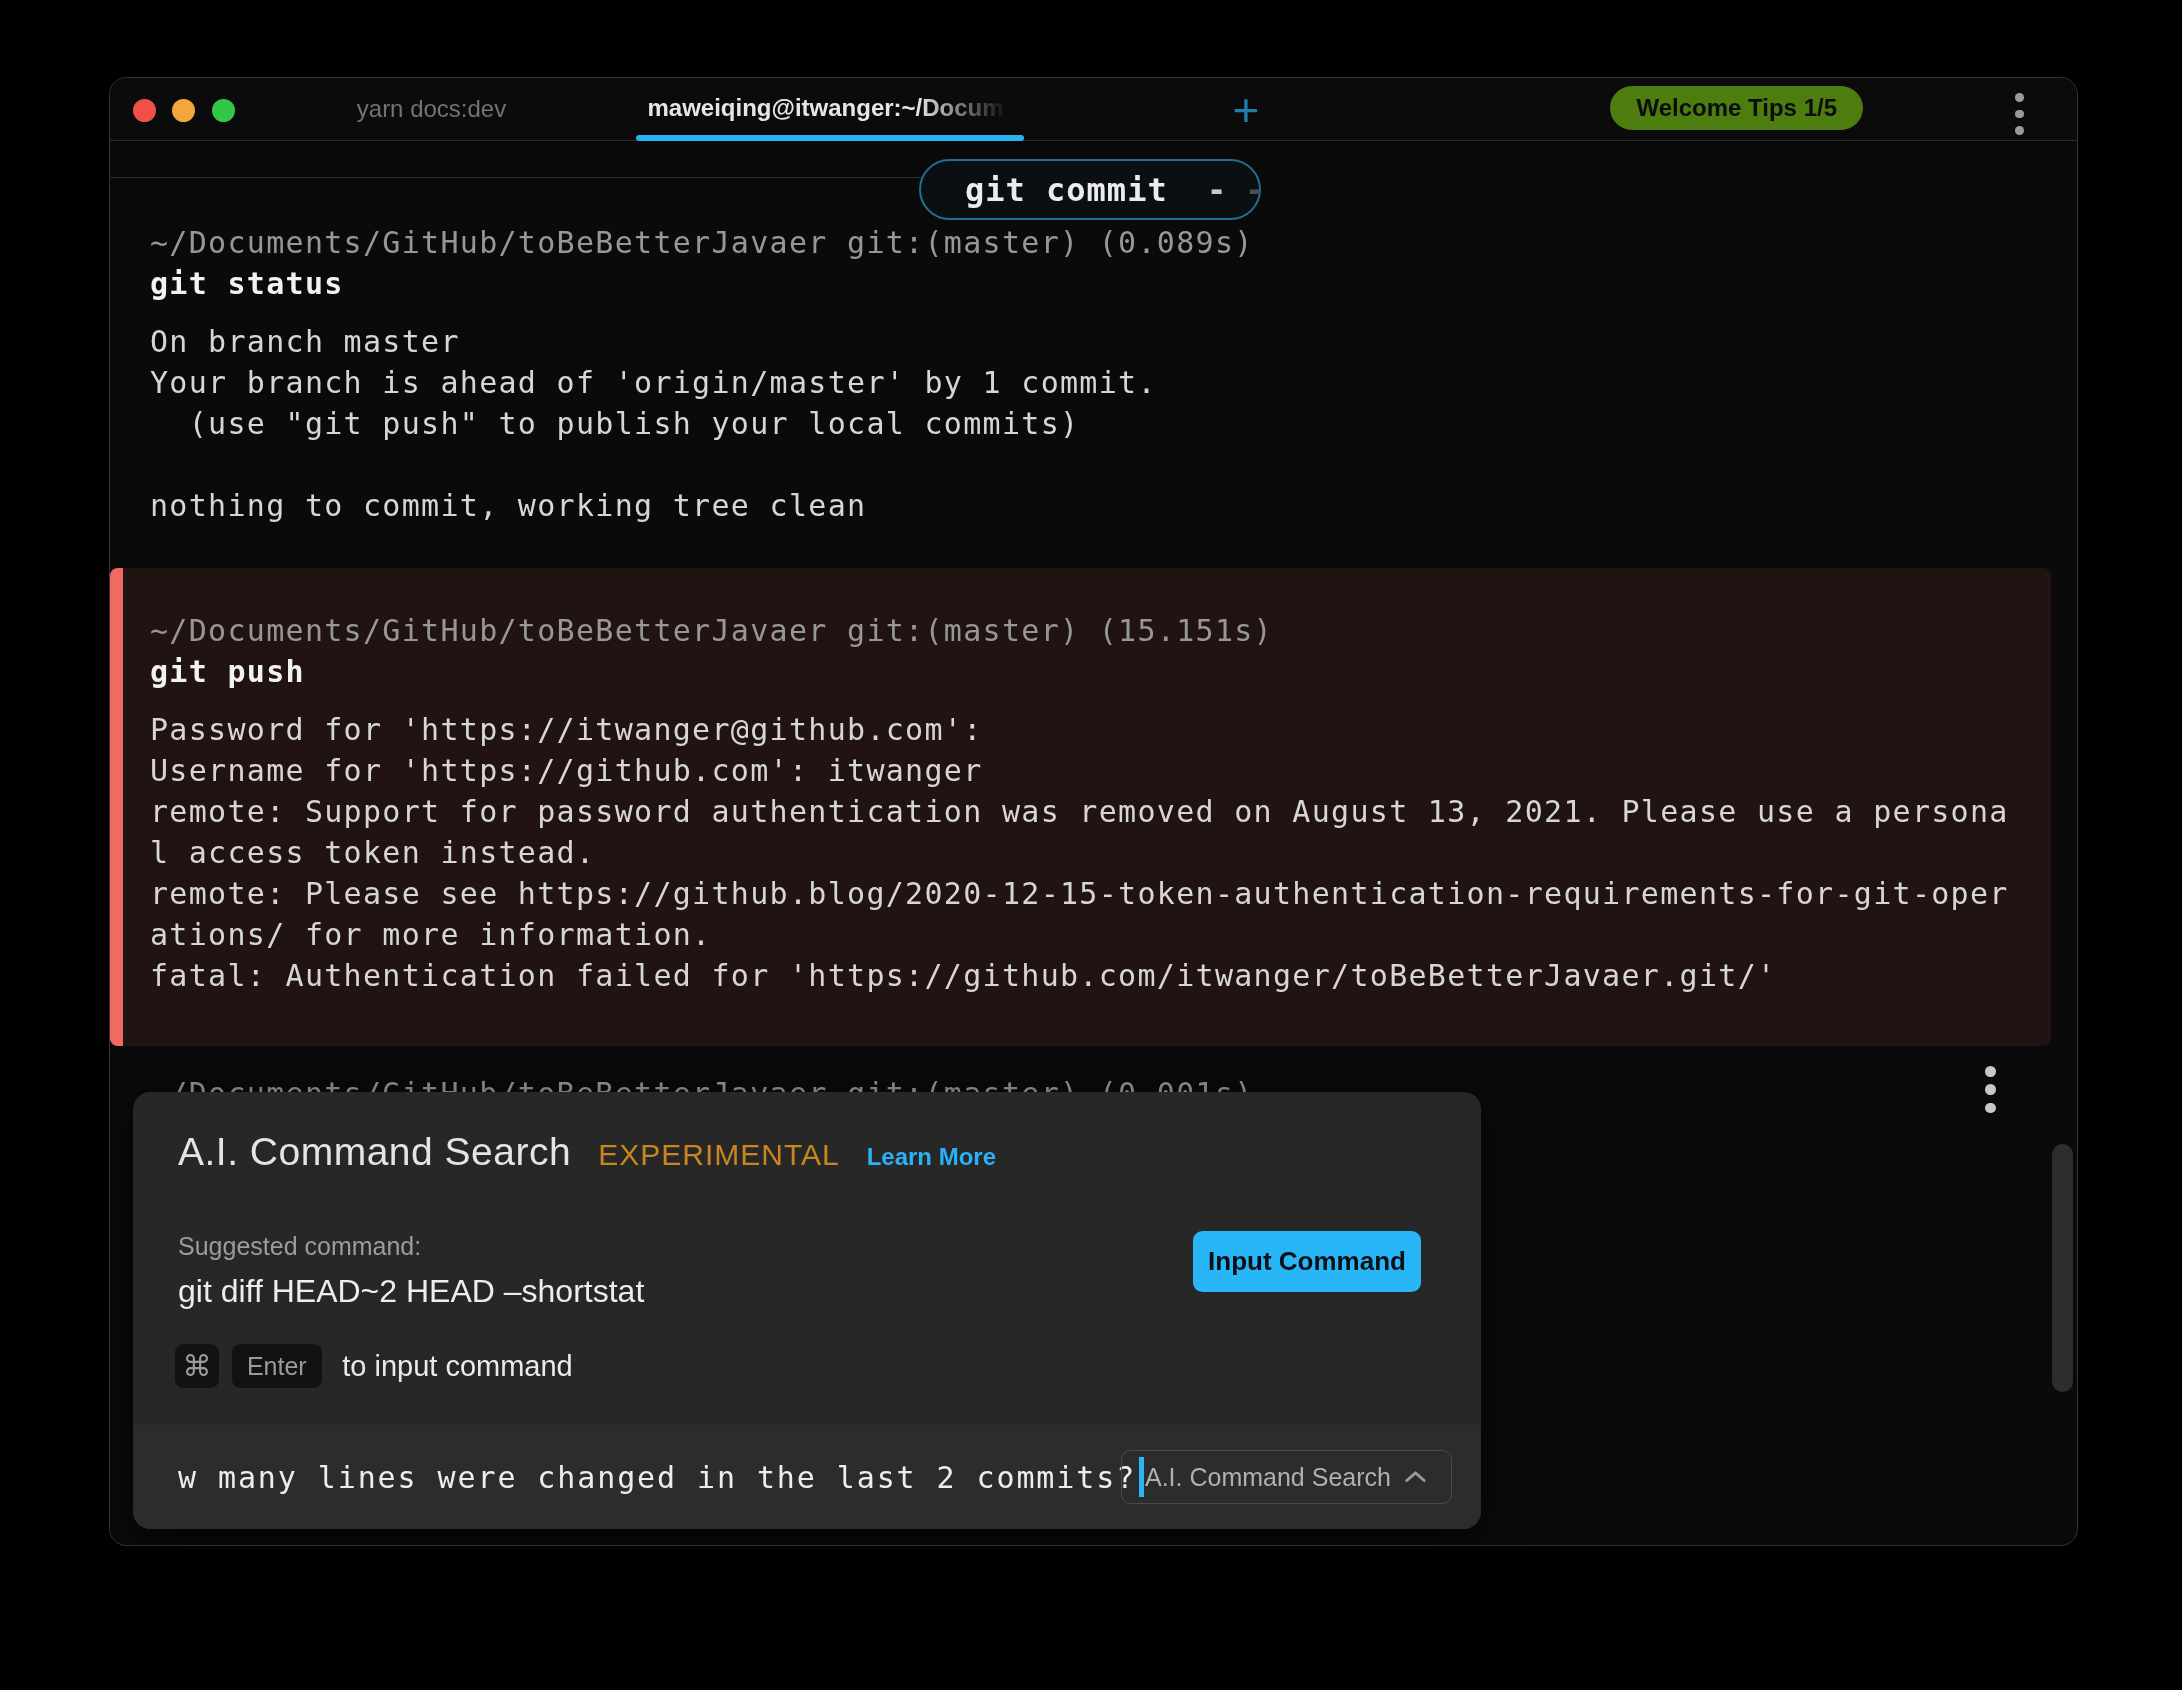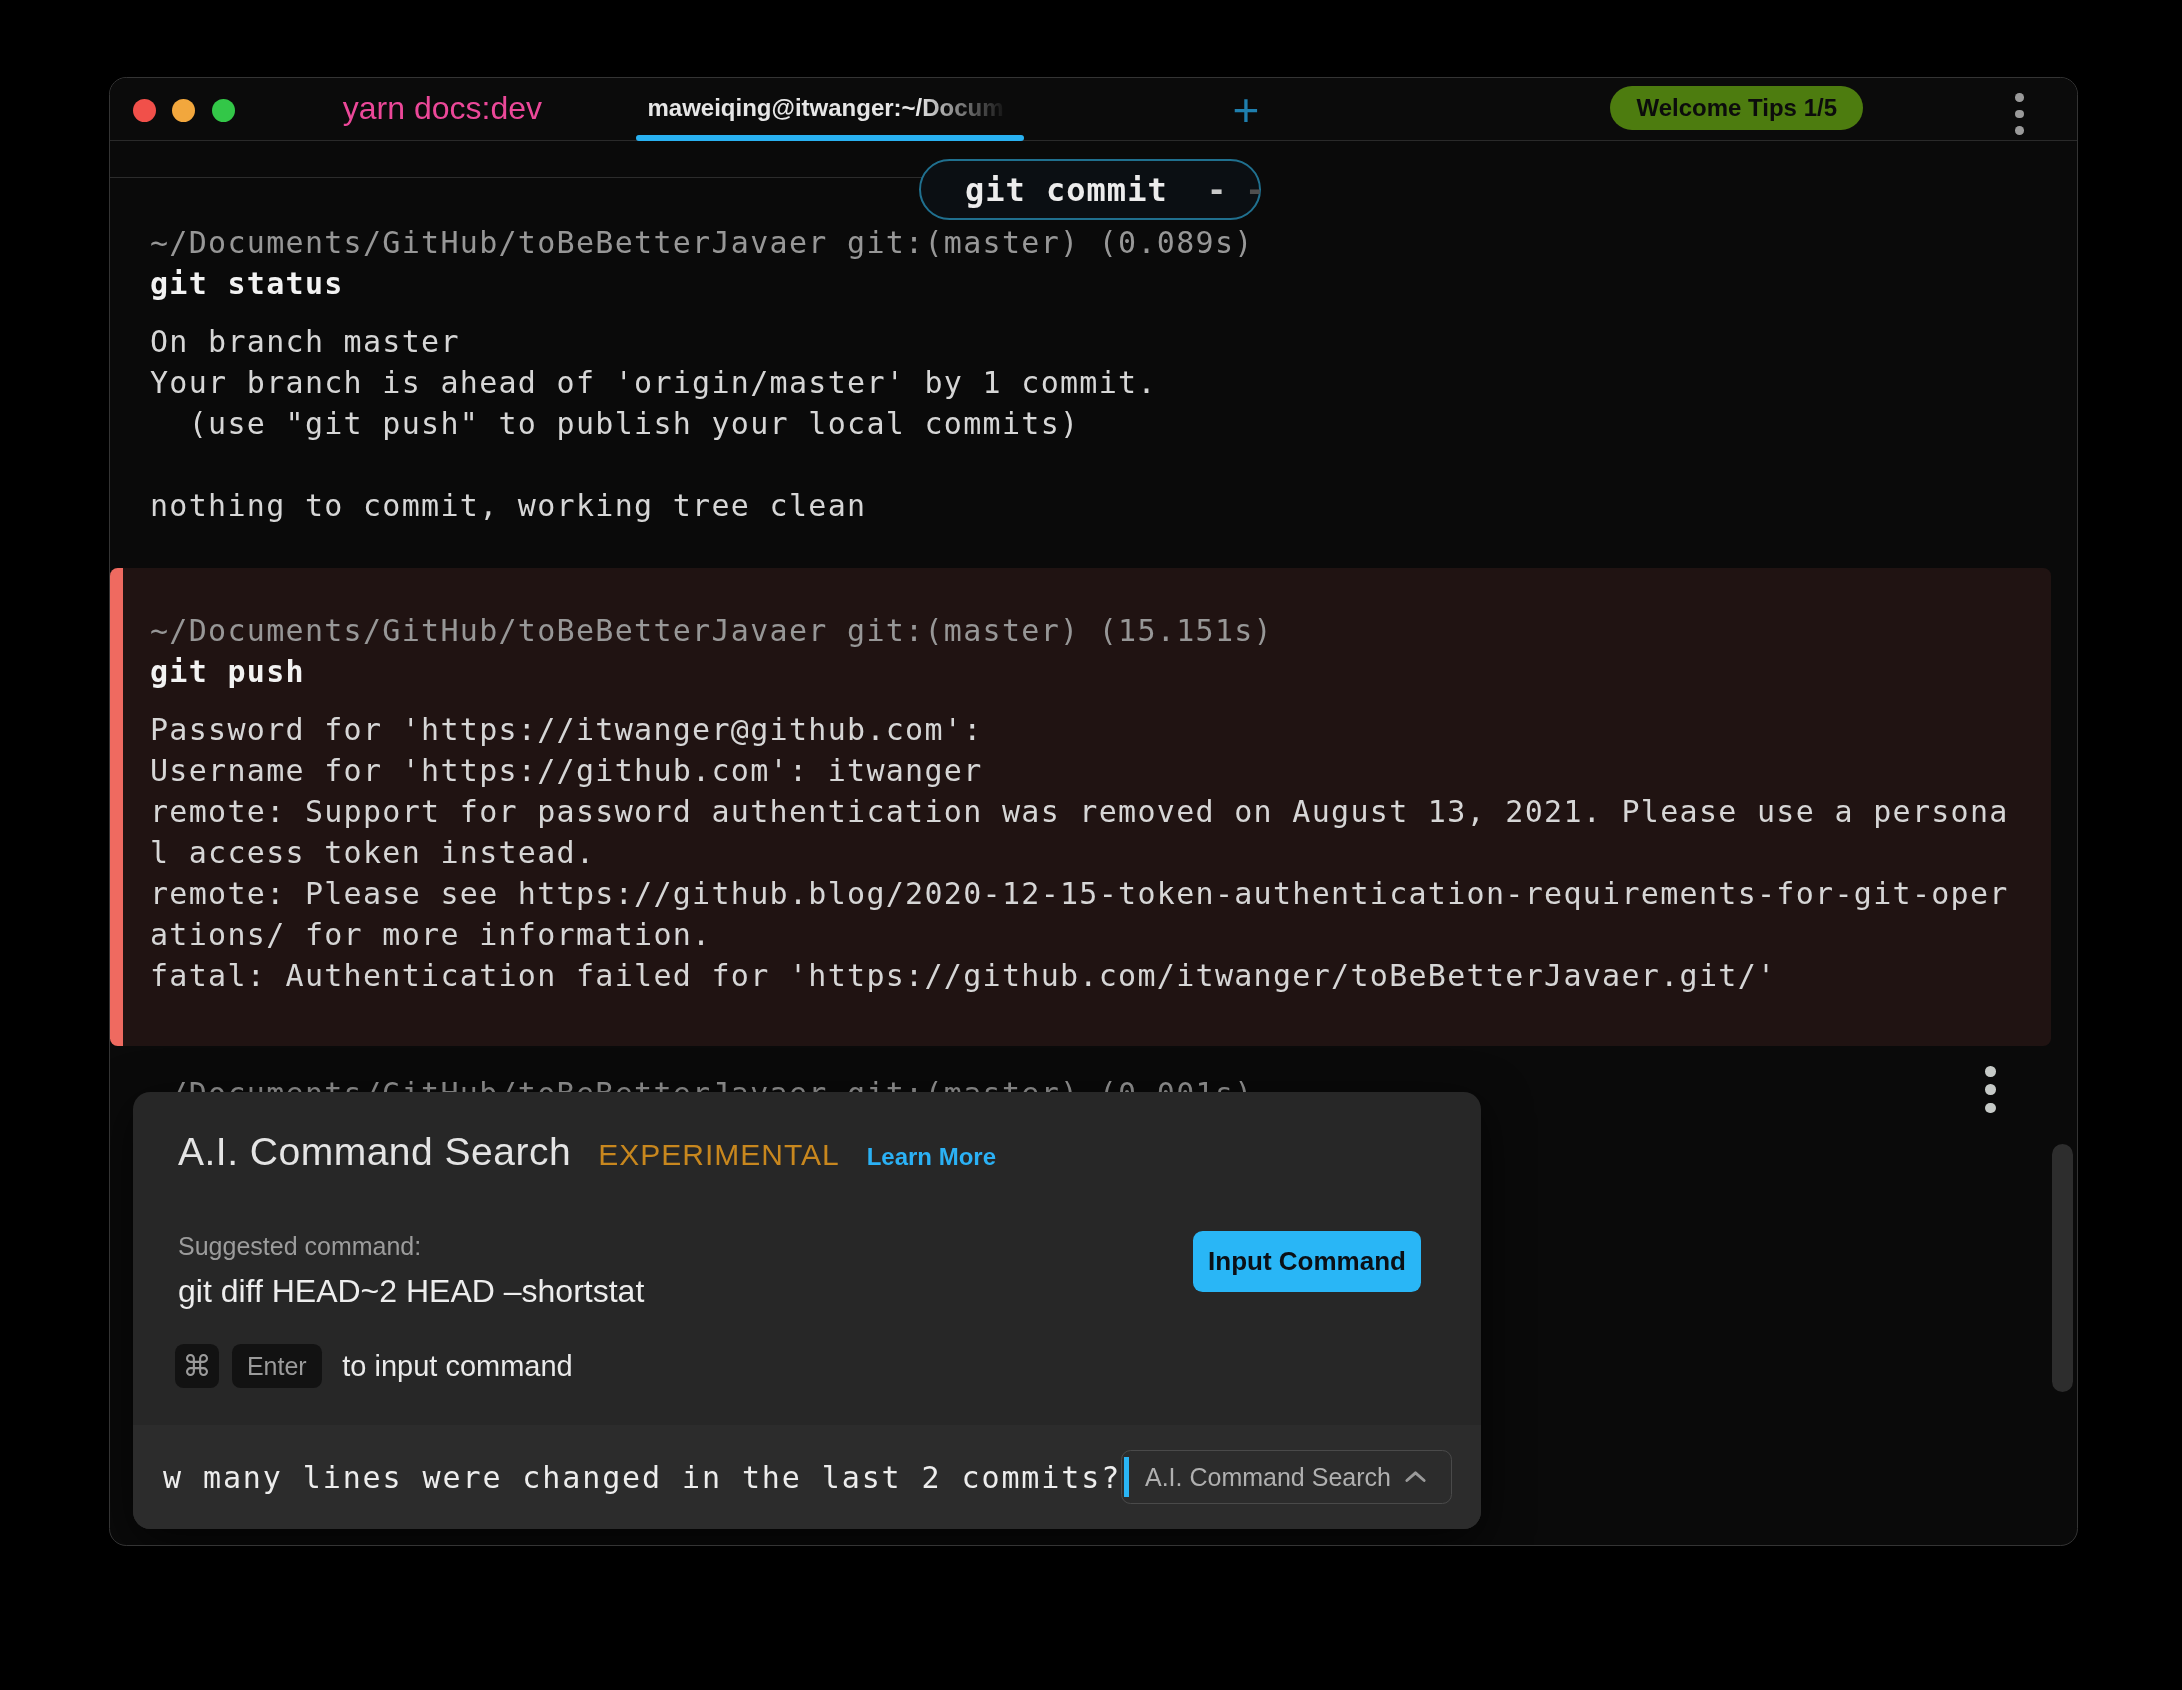--- a/index.html
+++ b/index.html
@@ -11,21 +11,21 @@
             background:#0a0a0a; border:1.9px solid #343434; border-radius:17.3px; overflow:hidden; }
 
   
   .tabbar { position:absolute; left:0; top:0; width:100%; height:63px; background:#0b0b0b;
             border-bottom:1px solid #2a2a2a; }
   .traffic { position:absolute; top:21px; left:23px; display:flex; gap:16.3px; }
   .light { width:23px; height:23px; border-radius:50%; }
   .light.red { background:#f1504a; } .light.yellow { background:#f2a73d; } .light.green { background:#33c748; }
 
   .tab-inactive { position:absolute; left:211px; top:0; width:221px; height:63px; line-height:61px;
-                  text-align:right; color:#ec4899; font-size:32px; }
+                  text-align:center; color:#737373; font-size:24px; }
   .tab-active { position:absolute; left:526px; top:0; width:388px; height:63px; }
   .tab-active .ttl { position:absolute; left:11.5px; top:0; right:0; height:63px; line-height:60px;
                      color:#e6e6e6; font-weight:bold; font-size:24px; white-space:nowrap; overflow:hidden; }
   .tab-fade { position:absolute; right:0; top:0; width:106px; height:58px;
               background:linear-gradient(90deg, rgba(11,11,11,0), #0b0b0b 85%); }
   .tab-underline { position:absolute; left:0; bottom:0; width:100%; height:5.8px; background:#29b1f1; border-radius:2.9px; }
   .newtab { position:absolute; left:1107px; top:3.8px; width:58px; height:58px; color:#1f7fae;
             font-size:46px; font-weight:300; text-align:center; line-height:56px; }
   .tips-btn { position:absolute; right:214px; top:7.7px; height:44px; padding:0 26px; background:#4d7c0f;
               border:none; border-radius:22px; color:#0c0c0c; font-weight:bold; font-size:24px; line-height:44px; }
@@ -78,21 +78,21 @@
                    text-align:center; line-height:61px; }
   .keyrow { position:absolute; left:42px; top:252px; display:flex; align-items:center; gap:12.5px; }
   .keycap { height:44px; background:#121212; border-radius:8.6px; color:#9b9b9b;
             display:flex; align-items:center; justify-content:center; }
   .keycap.cmd { width:44px; font-size:29px; }
   .keycap.enter { padding:0 15.4px; font-size:25px; }
   .keyhint { color:#eaeaea; font-size:29px; margin-left:7.7px; }
 
   
   .input-row { position:absolute; left:0; bottom:0; width:100%; height:104px; background:#2c2c2c;
-               border-radius:0 0 17.3px 17.3px; display:flex; align-items:center; padding-left:30px; }
+               border-radius:0 0 17.3px 17.3px; display:flex; align-items:center; padding-left:45px; }
   .input-text { color:#ededed; font-family:"DejaVu Sans Mono", monospace; font-size:30px;
                 letter-spacing:1.9px; white-space:pre; }
   .cursor { width:4.8px; height:40px; background:#2ab5f5; margin-left:2.9px; }
   .mode-btn { position:absolute; left:988px; top:25px; width:331px; height:54px; background:transparent;
               border:1.9px solid #4a4a4a; border-radius:9.6px; display:flex; align-items:center;
               justify-content:space-between; padding:0 23px; }
   .mode-label { color:#b0b0b0; font-size:25px; }
 </style>
 </head>
 <body>

